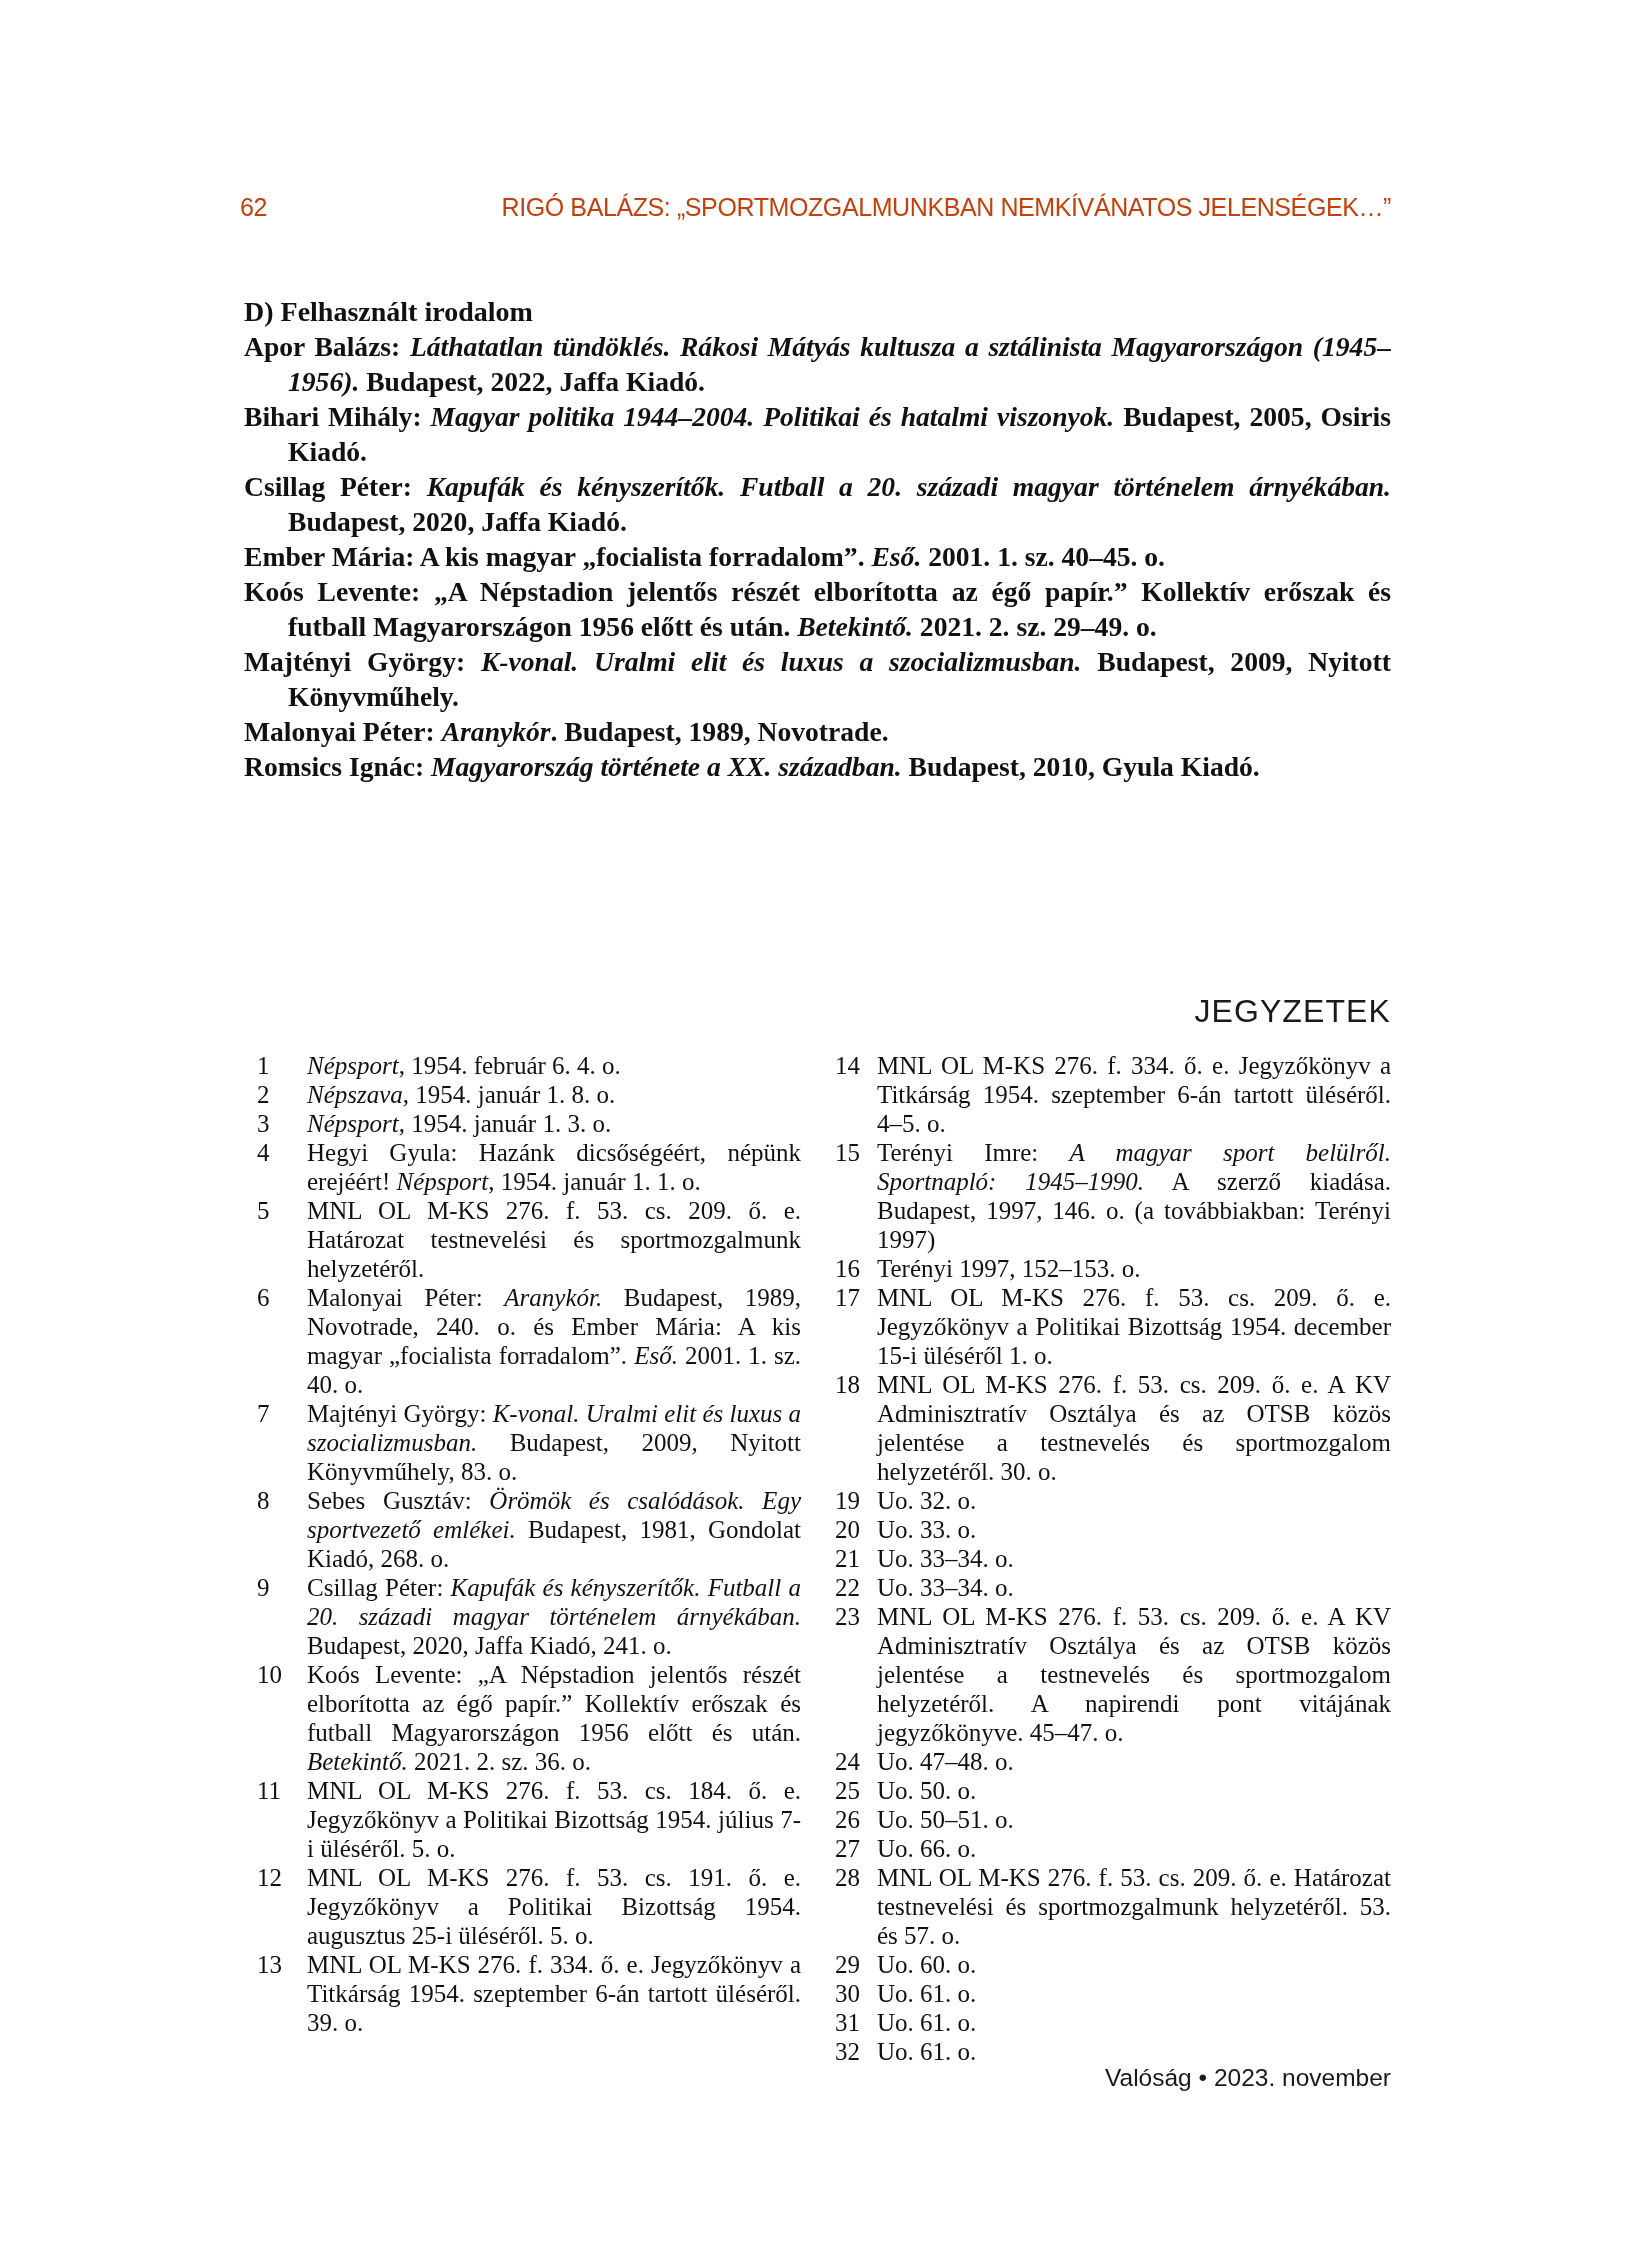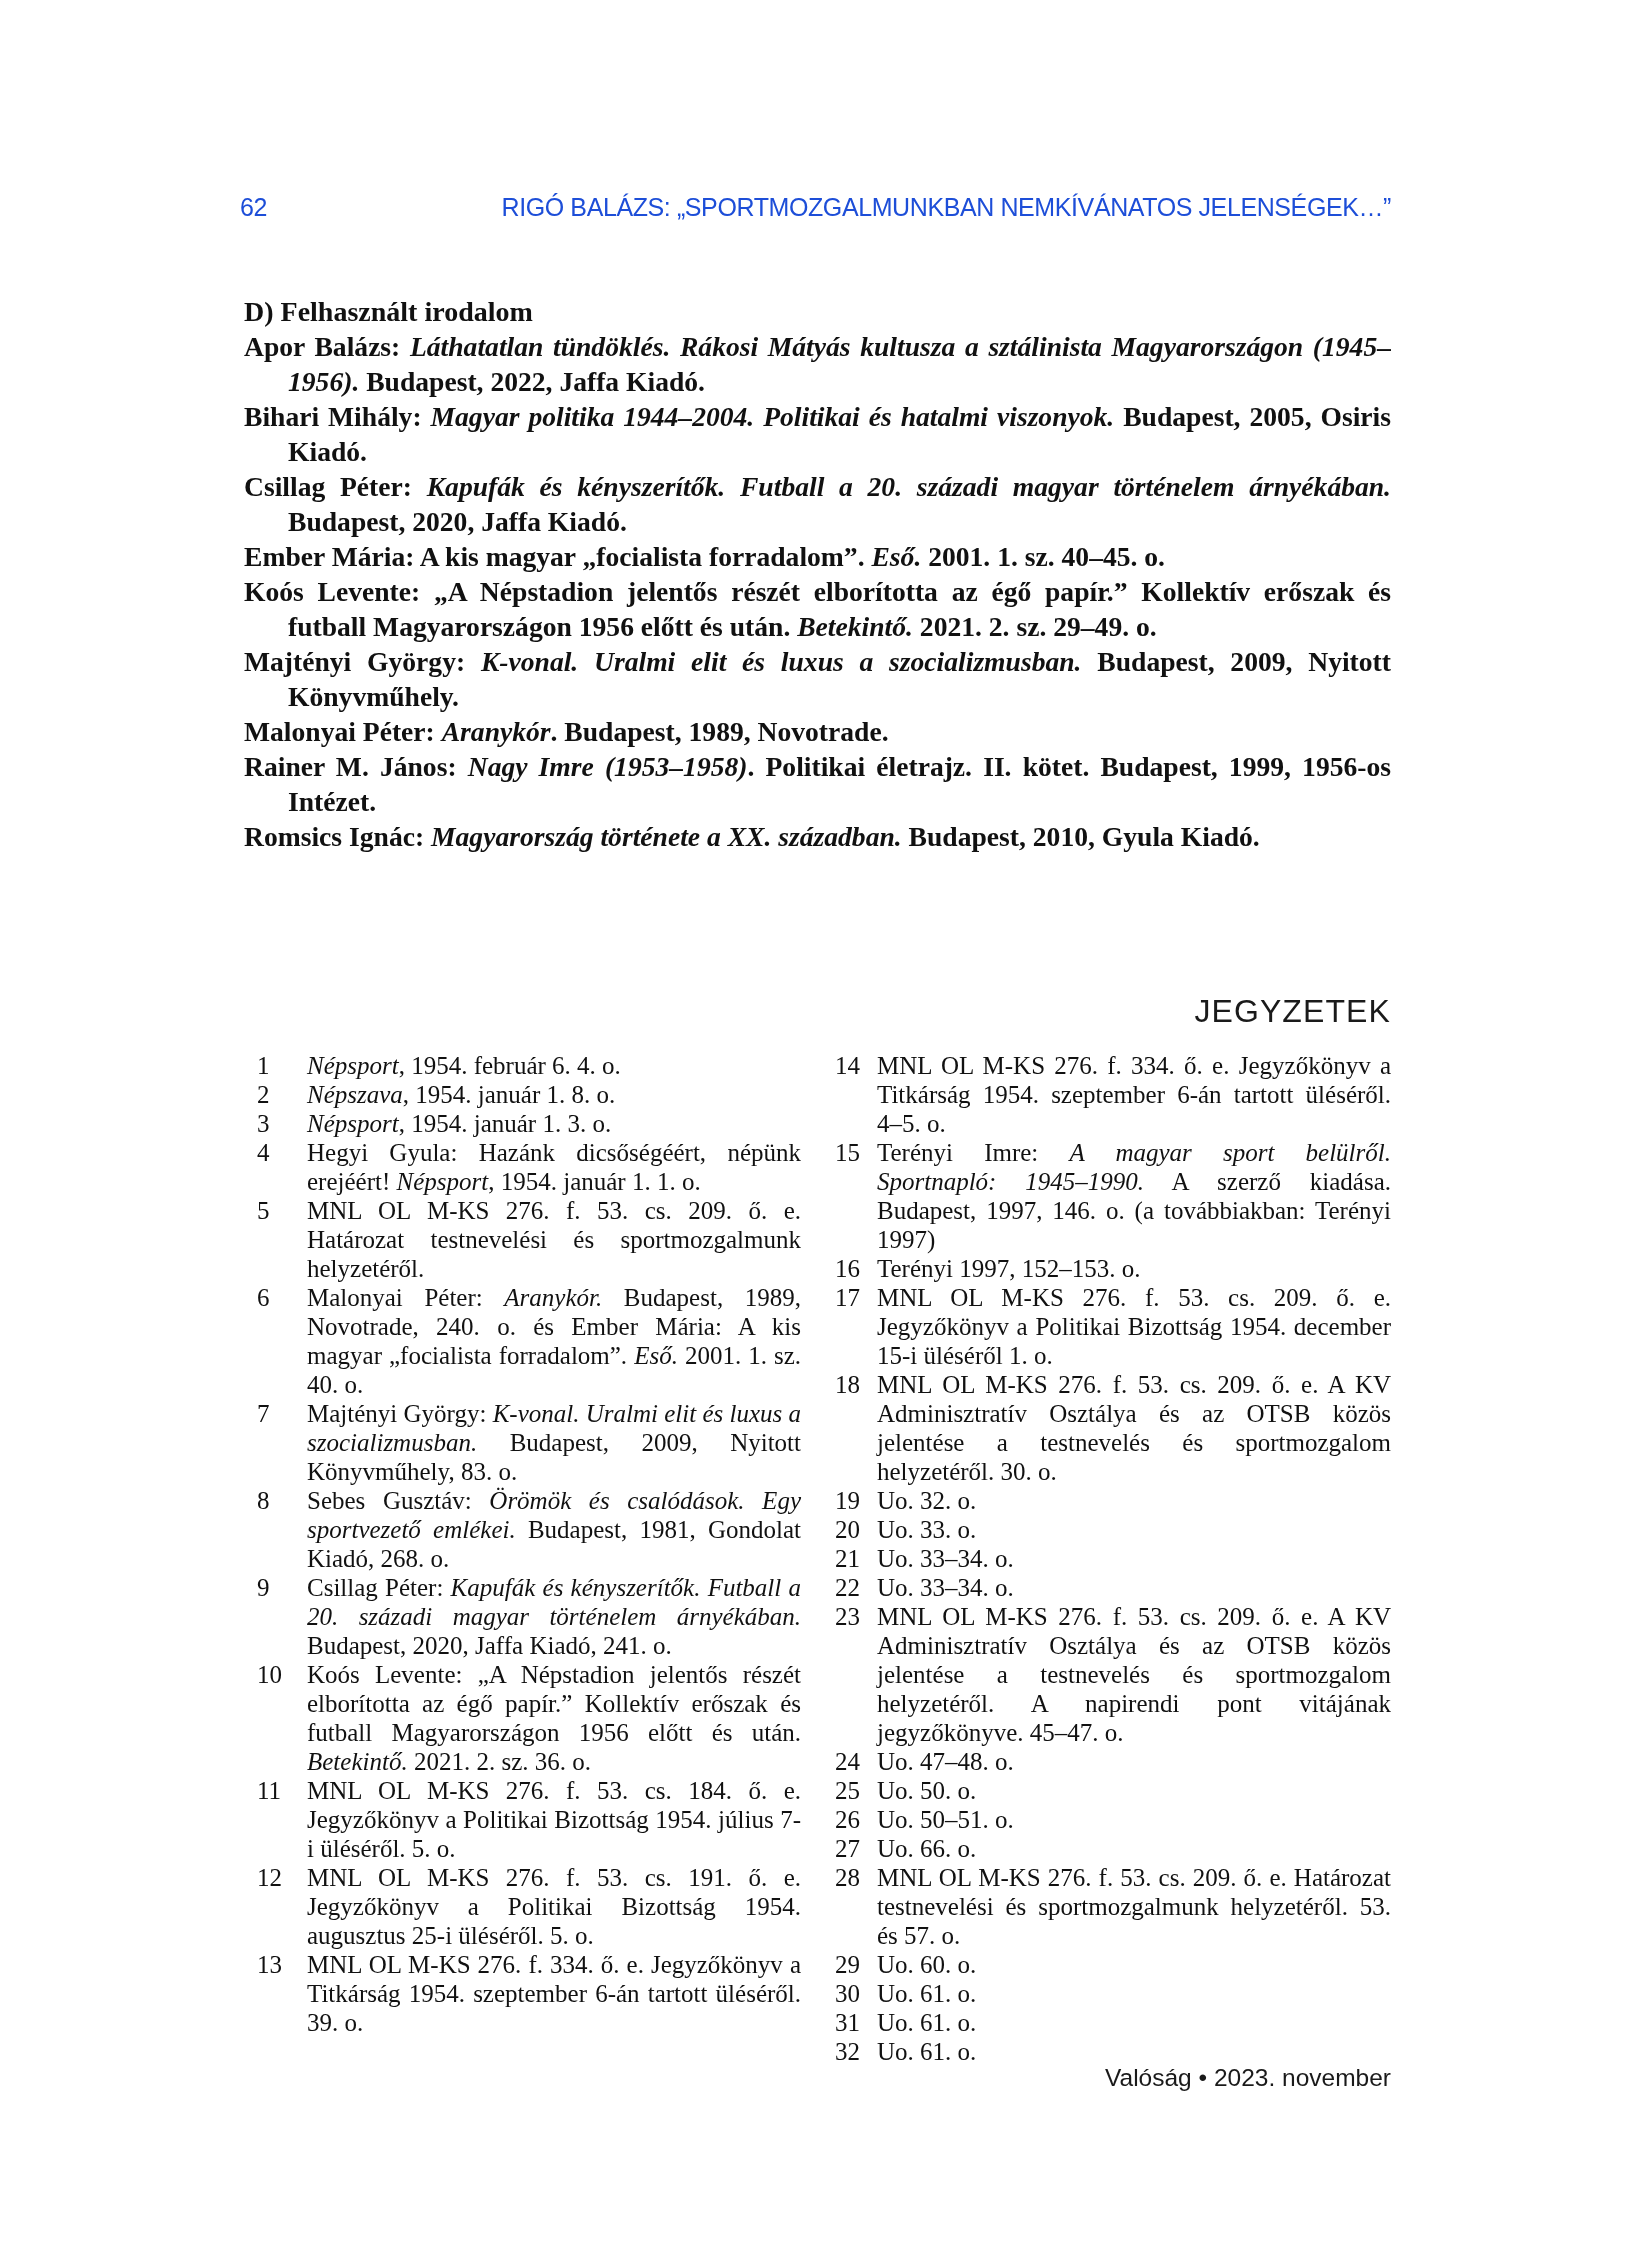--- a/index.html
+++ b/index.html
@@ -17,21 +17,21 @@
     position: absolute;
     left: 240px;
     right: 237px;
     top: 193px;
     display: flex;
     justify-content: space-between;
     align-items: baseline;
     font-family: "Liberation Sans", sans-serif;
     font-size: 25px;
     letter-spacing: -0.4px;
-    color: #1d4ed8;
+    color: #c2410c;
     white-space: nowrap;
   }
   
   .biblio {
     position: absolute;
     left: 244px;
     width: 1147px;
     top: 294px;
     font-size: 27.6px;
     line-height: 35px;
@@ -106,21 +106,20 @@
   <section class="biblio">
     <h2 class="bib-heading">D) Felhasznált irodalom</h2>
     <div id="bib-list">
         <p class="bib-entry"><span>Apor Balázs: </span><i>Láthatatlan tündöklés. Rákosi Mátyás kultusza a sztálinista Magyarországon (1945–1956).</i><span> Budapest, 2022, Jaffa Kiadó.</span></p>
         <p class="bib-entry"><span>Bihari Mihály: </span><i>Magyar politika 1944–2004. Politikai és hatalmi viszonyok.</i><span> Budapest, 2005, Osiris Kiadó.</span></p>
         <p class="bib-entry"><span>Csillag Péter: </span><i>Kapufák és kényszerítők. Futball a 20. századi magyar történelem árnyékában.</i><span> Budapest, 2020, Jaffa Kiadó.</span></p>
         <p class="bib-entry"><span>Ember Mária: A kis magyar „focialista forradalom”. </span><i>Eső.</i><span> 2001. 1. sz. 40–45. o.</span></p>
         <p class="bib-entry"><span>Koós Levente: „A Népstadion jelentős részét elborította az égő papír.” Kollektív erőszak és futball Magyarországon 1956 előtt és után. </span><i>Betekintő.</i><span> 2021. 2. sz. 29–49. o.</span></p>
         <p class="bib-entry"><span>Majtényi György: </span><i>K-vonal. Uralmi elit és luxus a szocializmusban.</i><span> Budapest, 2009, Nyitott Könyvműhely.</span></p>
         <p class="bib-entry"><span>Malonyai Péter: </span><i>Aranykór</i><span>. Budapest, 1989, Novotrade.</span></p>
-        <p class="bib-entry"><span>Rainer M. János: </span><i>Nagy Imre (1953–1958)</i><span>. Politikai életrajz. II. kötet. Budapest, 1999, 1956-os Intézet.</span></p>
         <p class="bib-entry"><span>Romsics Ignác: </span><i>Magyarország története a XX. században.</i><span> Budapest, 2010, Gyula Kiadó.</span></p>
       </div>
   </section>
 
   <h2 class="notes-head">JEGYZETEK</h2>
 
   <section class="notes">
     <div class="col col-left" id="notes-left">
         <div class="note">
           <div class="n">1</div>

